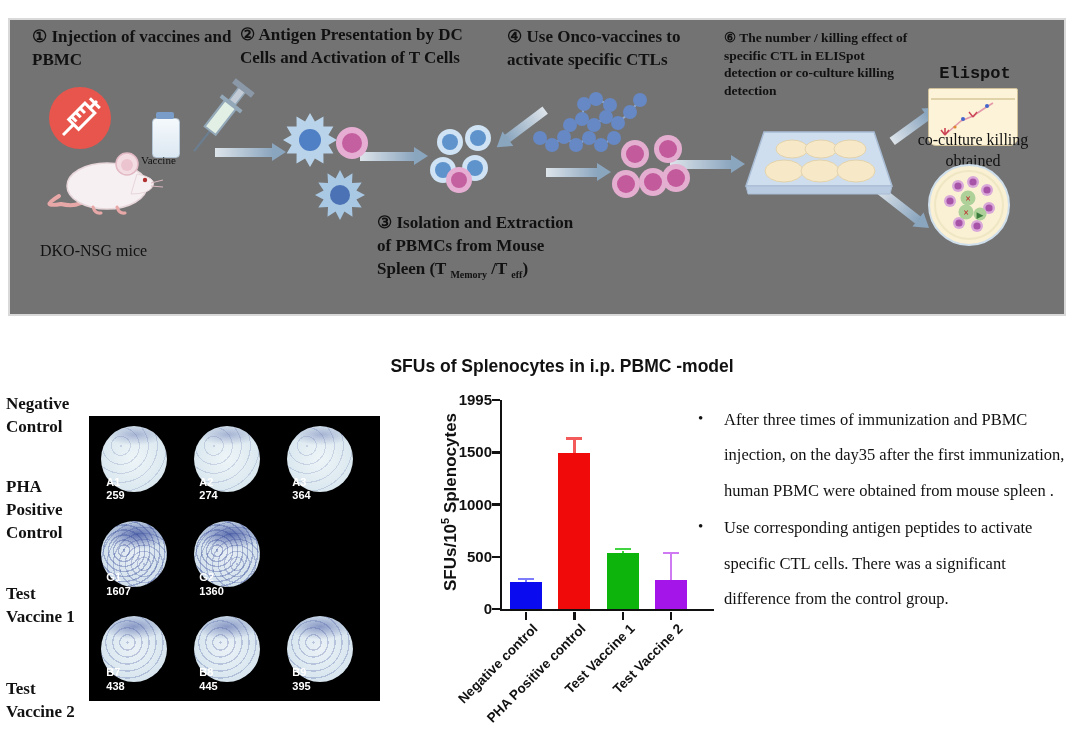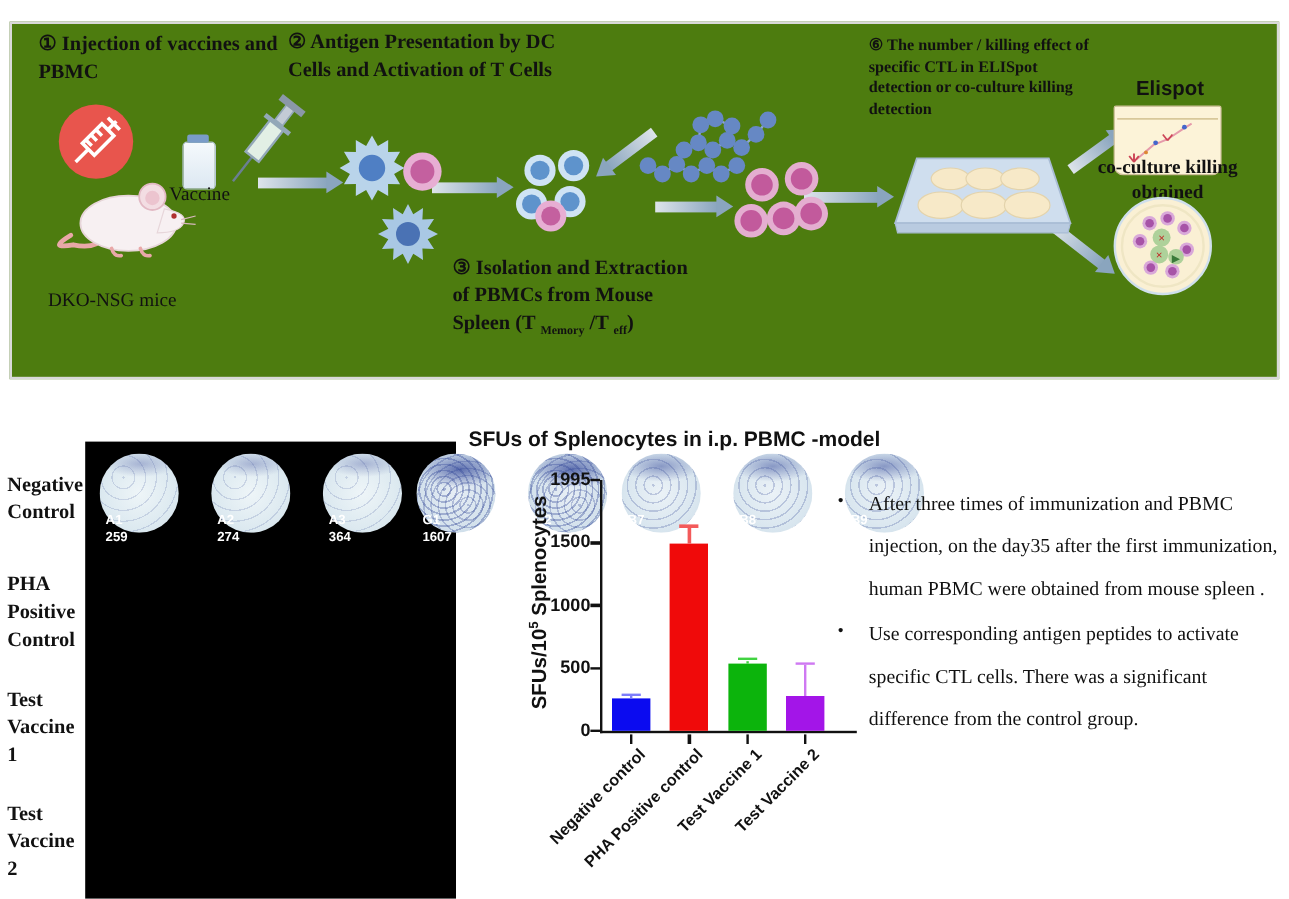--- a/index.html
+++ b/index.html
@@ -1,36 +1,36 @@
 <!DOCTYPE html>
 <html><head>
 <meta charset="utf-8">
 <style>
   html,body{margin:0;padding:0;background:#ffffff;}
   body{width:1074px;height:749px;position:relative;font-family:"Liberation Serif",serif;color:#111;}
   .abs{position:absolute;}
   
-  #top-panel{left:8px;top:18px;width:1054px;height:294px;border:2px solid #d9d9d9;background:#4d7c0f;}
+  #top-panel{left:8px;top:18px;width:1054px;height:294px;border:2px solid #d9d9d9;background:#737373;}
   .step{font-weight:bold;font-size:17px;line-height:1.35;}
   .step-small{font-weight:bold;font-size:13.5px;line-height:1.3;}
   sub.t{font-size:10px;vertical-align:-4px;font-weight:bold;margin-top:34px;}
   .harrow{height:9px;background:linear-gradient(90deg,#dde4ea,#8aa5be);}
   .harrow::after{content:"";position:absolute;right:-13px;top:-5px;width:0;height:0;
     border-left:14px solid #8aa5be;border-top:9.5px solid transparent;border-bottom:9.5px solid transparent;}
-  .caption{font-weight:bold;font-size:16px;}
+  .caption{font-weight:normal;font-size:16px;}
   .red-badge{width:62px;height:62px;border-radius:50%;background:#e8554d;}
   .vial{width:26px;height:38px;background:linear-gradient(#f5f9fc,#dce8f2);border:1px solid #b4c6d6;border-radius:4px;}
   .vial::before{content:"";position:absolute;left:3px;top:-7px;width:18px;height:7px;background:#7a9cc8;border-radius:2px;}
-  .elispot-label{font-family:Liberation Sans, sans-serif;font-weight:bold;font-size:17px;}
+  .elispot-label{font-family:Liberation Mono, monospace;font-weight:bold;font-size:17px;}
   .elispot-box{width:88px;height:56px;background:#fcf3d8;border:1.5px solid #cfc09a;border-radius:2px 2px 8px 8px;}
   .petri{width:78px;height:78px;border-radius:50%;background:#faf0d4;border:2px solid #cfdfec;}
   
-  #spot-wrap{left:0;top:368px;width:380px;height:381px;display:flex;}
+  #spot-wrap{left:0;top:368px;width:380px;height:381px;display:flex;align-items:center;}
   #spot-labels{width:95px;display:flex;flex-direction:column;}
-  #spot-black{width:309px;background:#000;display:flex;flex-direction:row;}
+  #spot-black{width:309px;background:#000;display:flex;flex-direction:column;}
   .spot-label-cell{height:95.25px;display:flex;flex-direction:column;justify-content:center;
     font-weight:bold;font-size:17px;line-height:1.35;padding-left:6px;box-sizing:border-box;}
   .well-row{height:95.25px;display:flex;padding-left:12px;box-sizing:border-box;gap:27px;align-items:flex-start;padding-top:10px;}
   .well-wrap{position:relative;width:66px;height:80px;}
   .well{width:66px;height:66px;border-radius:50%;}
   .well.low{background:
     radial-gradient(ellipse 62% 22% at 52% 13%,rgba(80,95,165,.40),rgba(80,95,165,0) 75%),
     repeating-radial-gradient(circle at 30% 30%,rgba(60,80,150,.18) 0 1px,transparent 1px 9px),
     radial-gradient(circle,#eef5f8 0%,#dcE9f0 65%,#c9dae5 100%);}
   .well.high{background:
@@ -63,20 +63,21 @@
   .bullet-item{display:flex;margin-bottom:2px;}
   .bullet-dot{width:26px;flex:none;font-size:15px;}
 </style>
 </head>
 <body>
 
 <div id="top-panel" class="abs">
 
   <div class="abs step" style="left:22px;top:6px;width:200px;">① Injection of vaccines and PBMC</div>
   <div class="abs step" style="left:230px;top:4px;width:238px;">② Antigen Presentation by DC Cells and Activation of T Cells</div>
+  <div class="abs step" style="left:497px;top:6px;width:210px;">④ Use Onco-vaccines to activate specific CTLs</div>
   <div class="abs step-small" style="left:714px;top:9px;width:196px;">⑥  The number / killing effect of specific CTL in ELISpot detection or co-culture killing detection</div>
 
   <div class="abs step" style="left:367px;top:192px;width:265px;">
     <span>③  Isolation and Extraction</span><br>
     <span>of PBMCs from Mouse</span><br>
     <span>Spleen (T </span><sub class="t">Memory</sub><span> /T </span><sub class="t">eff</sub><span>)</span>
   </div>
 
   <div class="abs red-badge" style="left:39px;top:67px;">
     <svg width="62" height="62" viewBox="0 0 62 62">
@@ -108,21 +109,21 @@
   <div class="abs vial" style="left:142px;top:98px;"></div>
   <svg class="abs" style="left:160px;top:52px;" width="100" height="92" viewBox="0 0 100 92">
     <g transform="rotate(-52 50 46)">
       <line x1="8" y1="46" x2="34" y2="46" stroke="#6b7f93" stroke-width="2"></line>
       <rect x="34" y="39" width="34" height="14" fill="#e2efe5" stroke="#93a8b8" stroke-width="2"></rect>
       <line x1="68" y1="33" x2="68" y2="59" stroke="#93a8b8" stroke-width="4"></line>
       <rect x="70" y="42" width="16" height="8" fill="#c3cbd6" stroke="#93a8b8" stroke-width="1.5"></rect>
       <line x1="88" y1="34" x2="88" y2="58" stroke="#8b98a8" stroke-width="6"></line>
     </g>
   </svg>
-  <div class="abs" style="left:131px;top:134px;font-size:16px;">Vaccine</div>
+  <div class="abs" style="left:131px;top:134px;font-size:11px;">Vaccine</div>
 
   <div class="abs harrow" style="left:205px;top:128px;width:58px;"></div>
   <div class="abs harrow" style="left:350px;top:132px;width:55px;"></div>
   <div class="abs harrow" style="left:492px;top:100px;width:48px;transform:rotate(143deg);"></div>
   <div class="abs harrow" style="left:536px;top:148px;width:52px;"></div>
   <div class="abs harrow" style="left:660px;top:140px;width:62px;"></div>
   <div class="abs harrow" style="left:878px;top:104px;width:44px;transform:rotate(-36deg);"></div>
   <div class="abs harrow" style="left:862px;top:180px;width:52px;transform:rotate(38deg);"></div>
 
   <svg class="abs" style="left:268px;top:90px;" width="100" height="115" viewBox="0 0 100 115">

